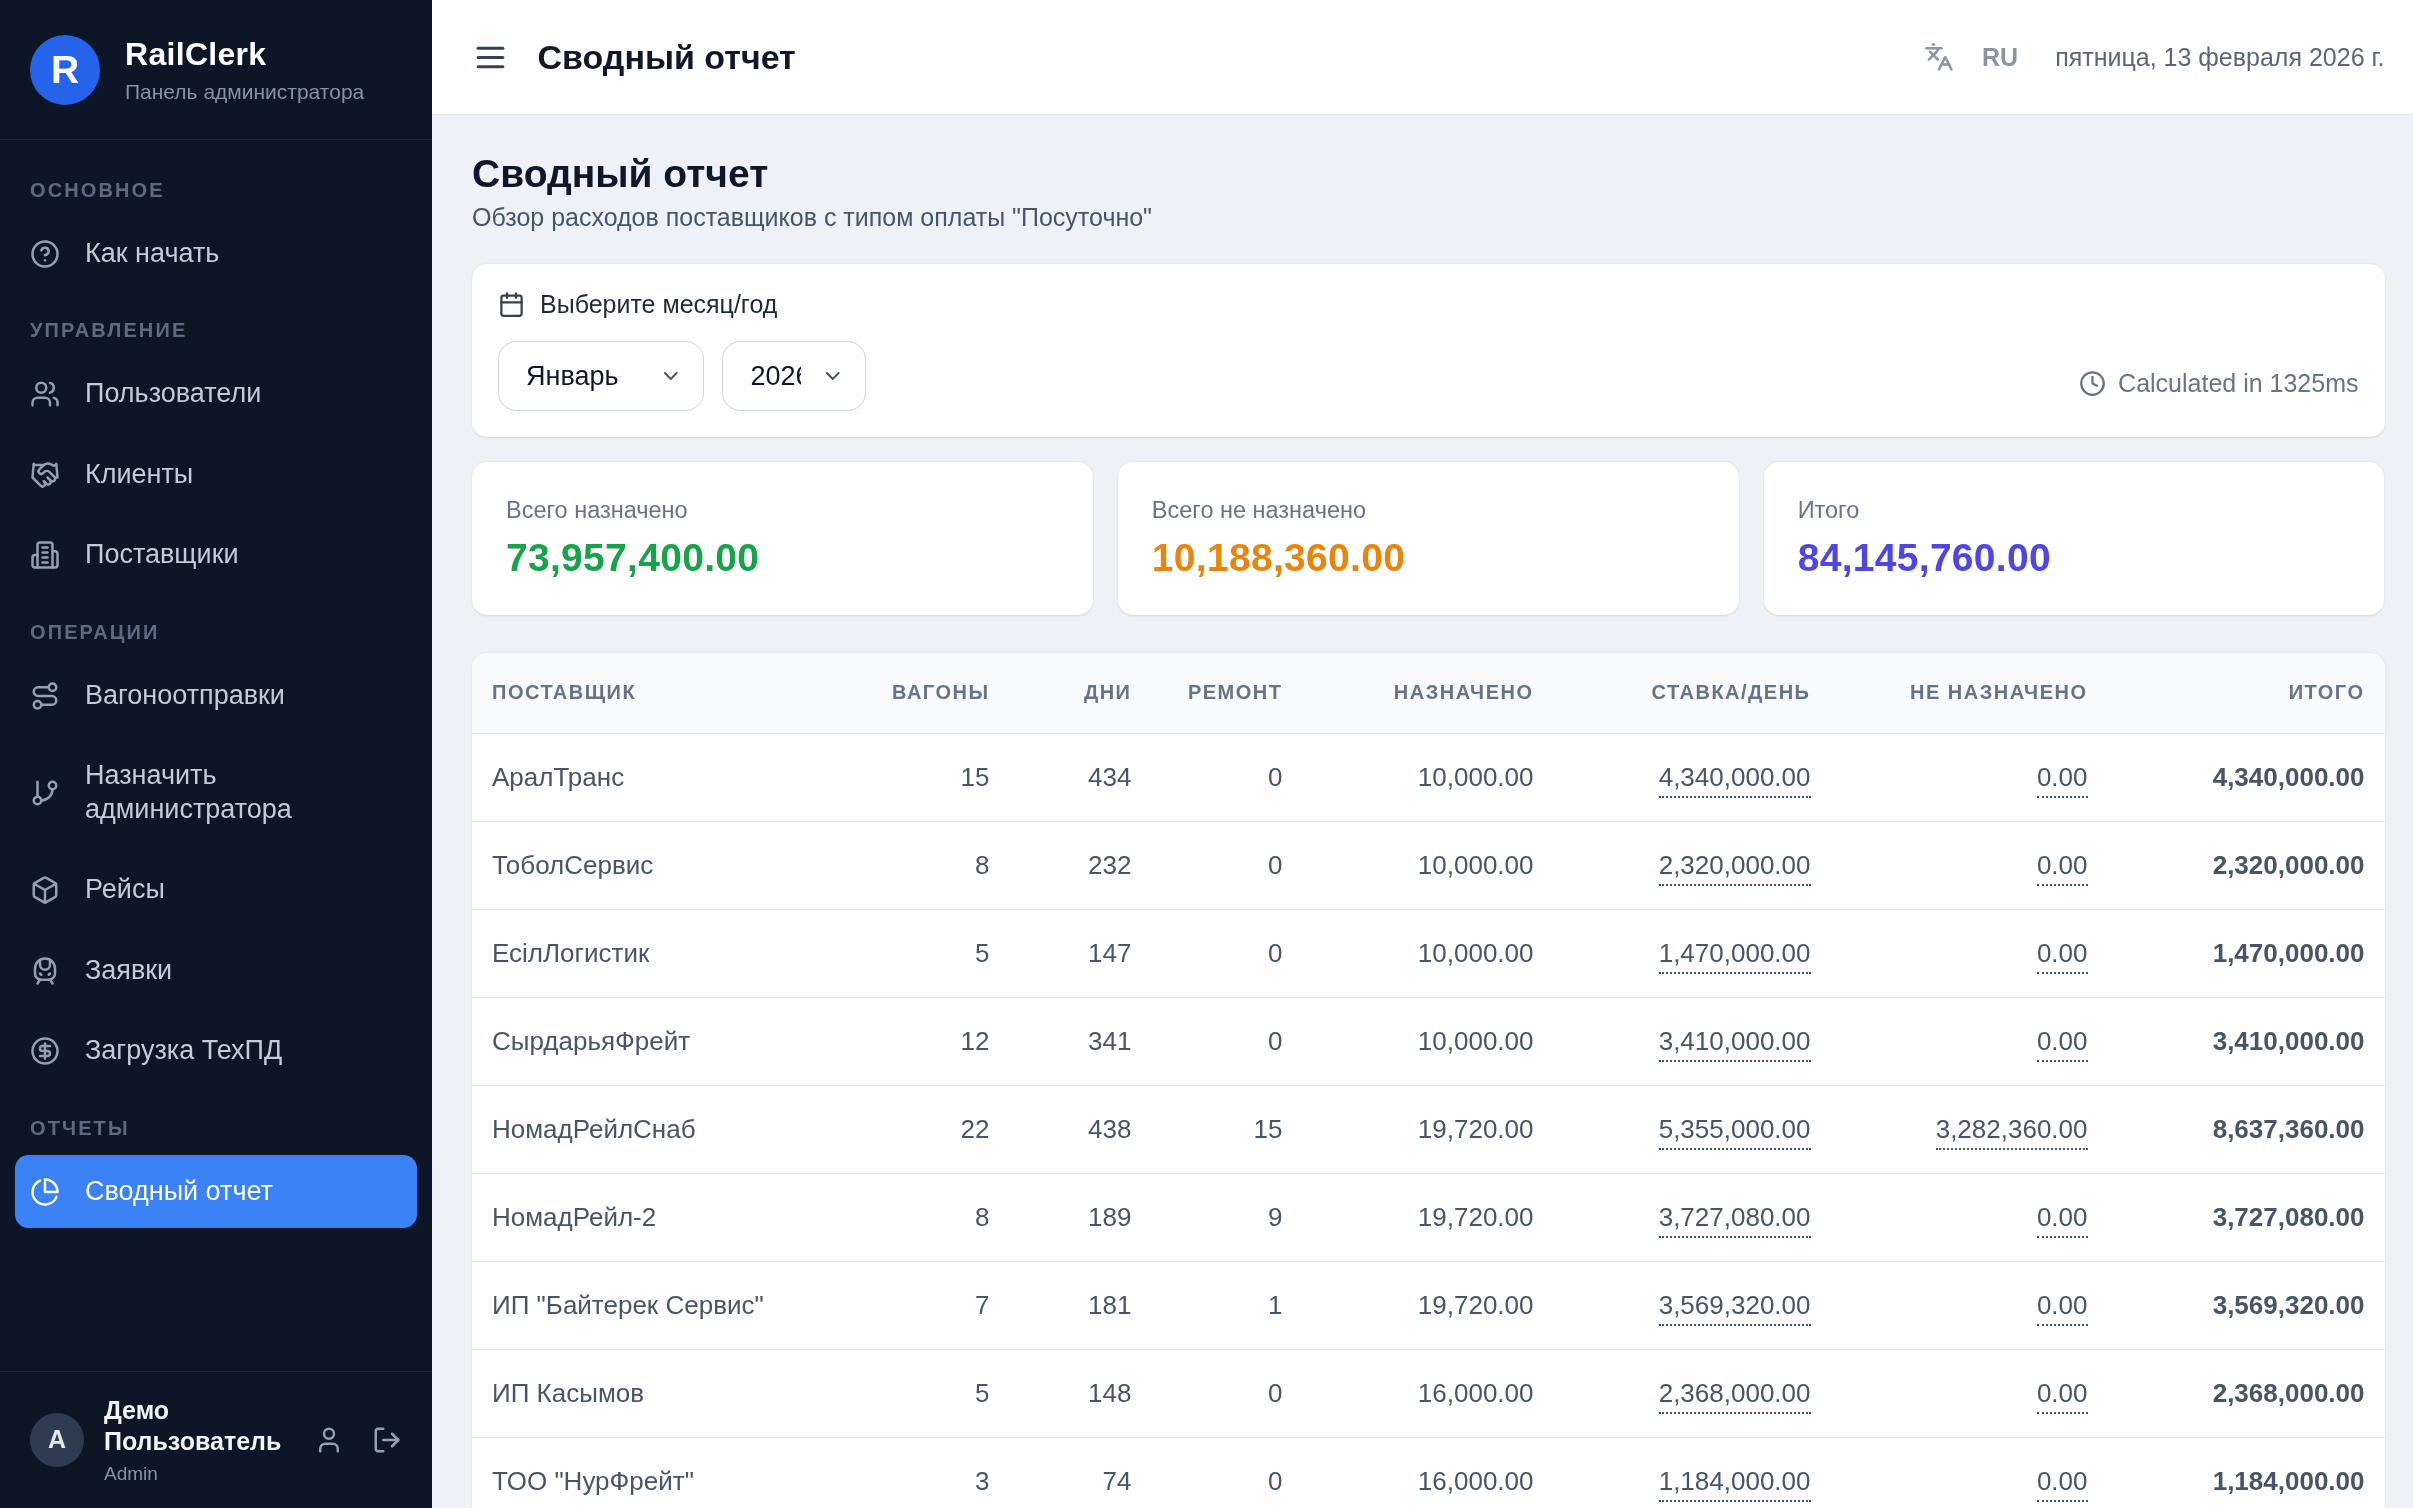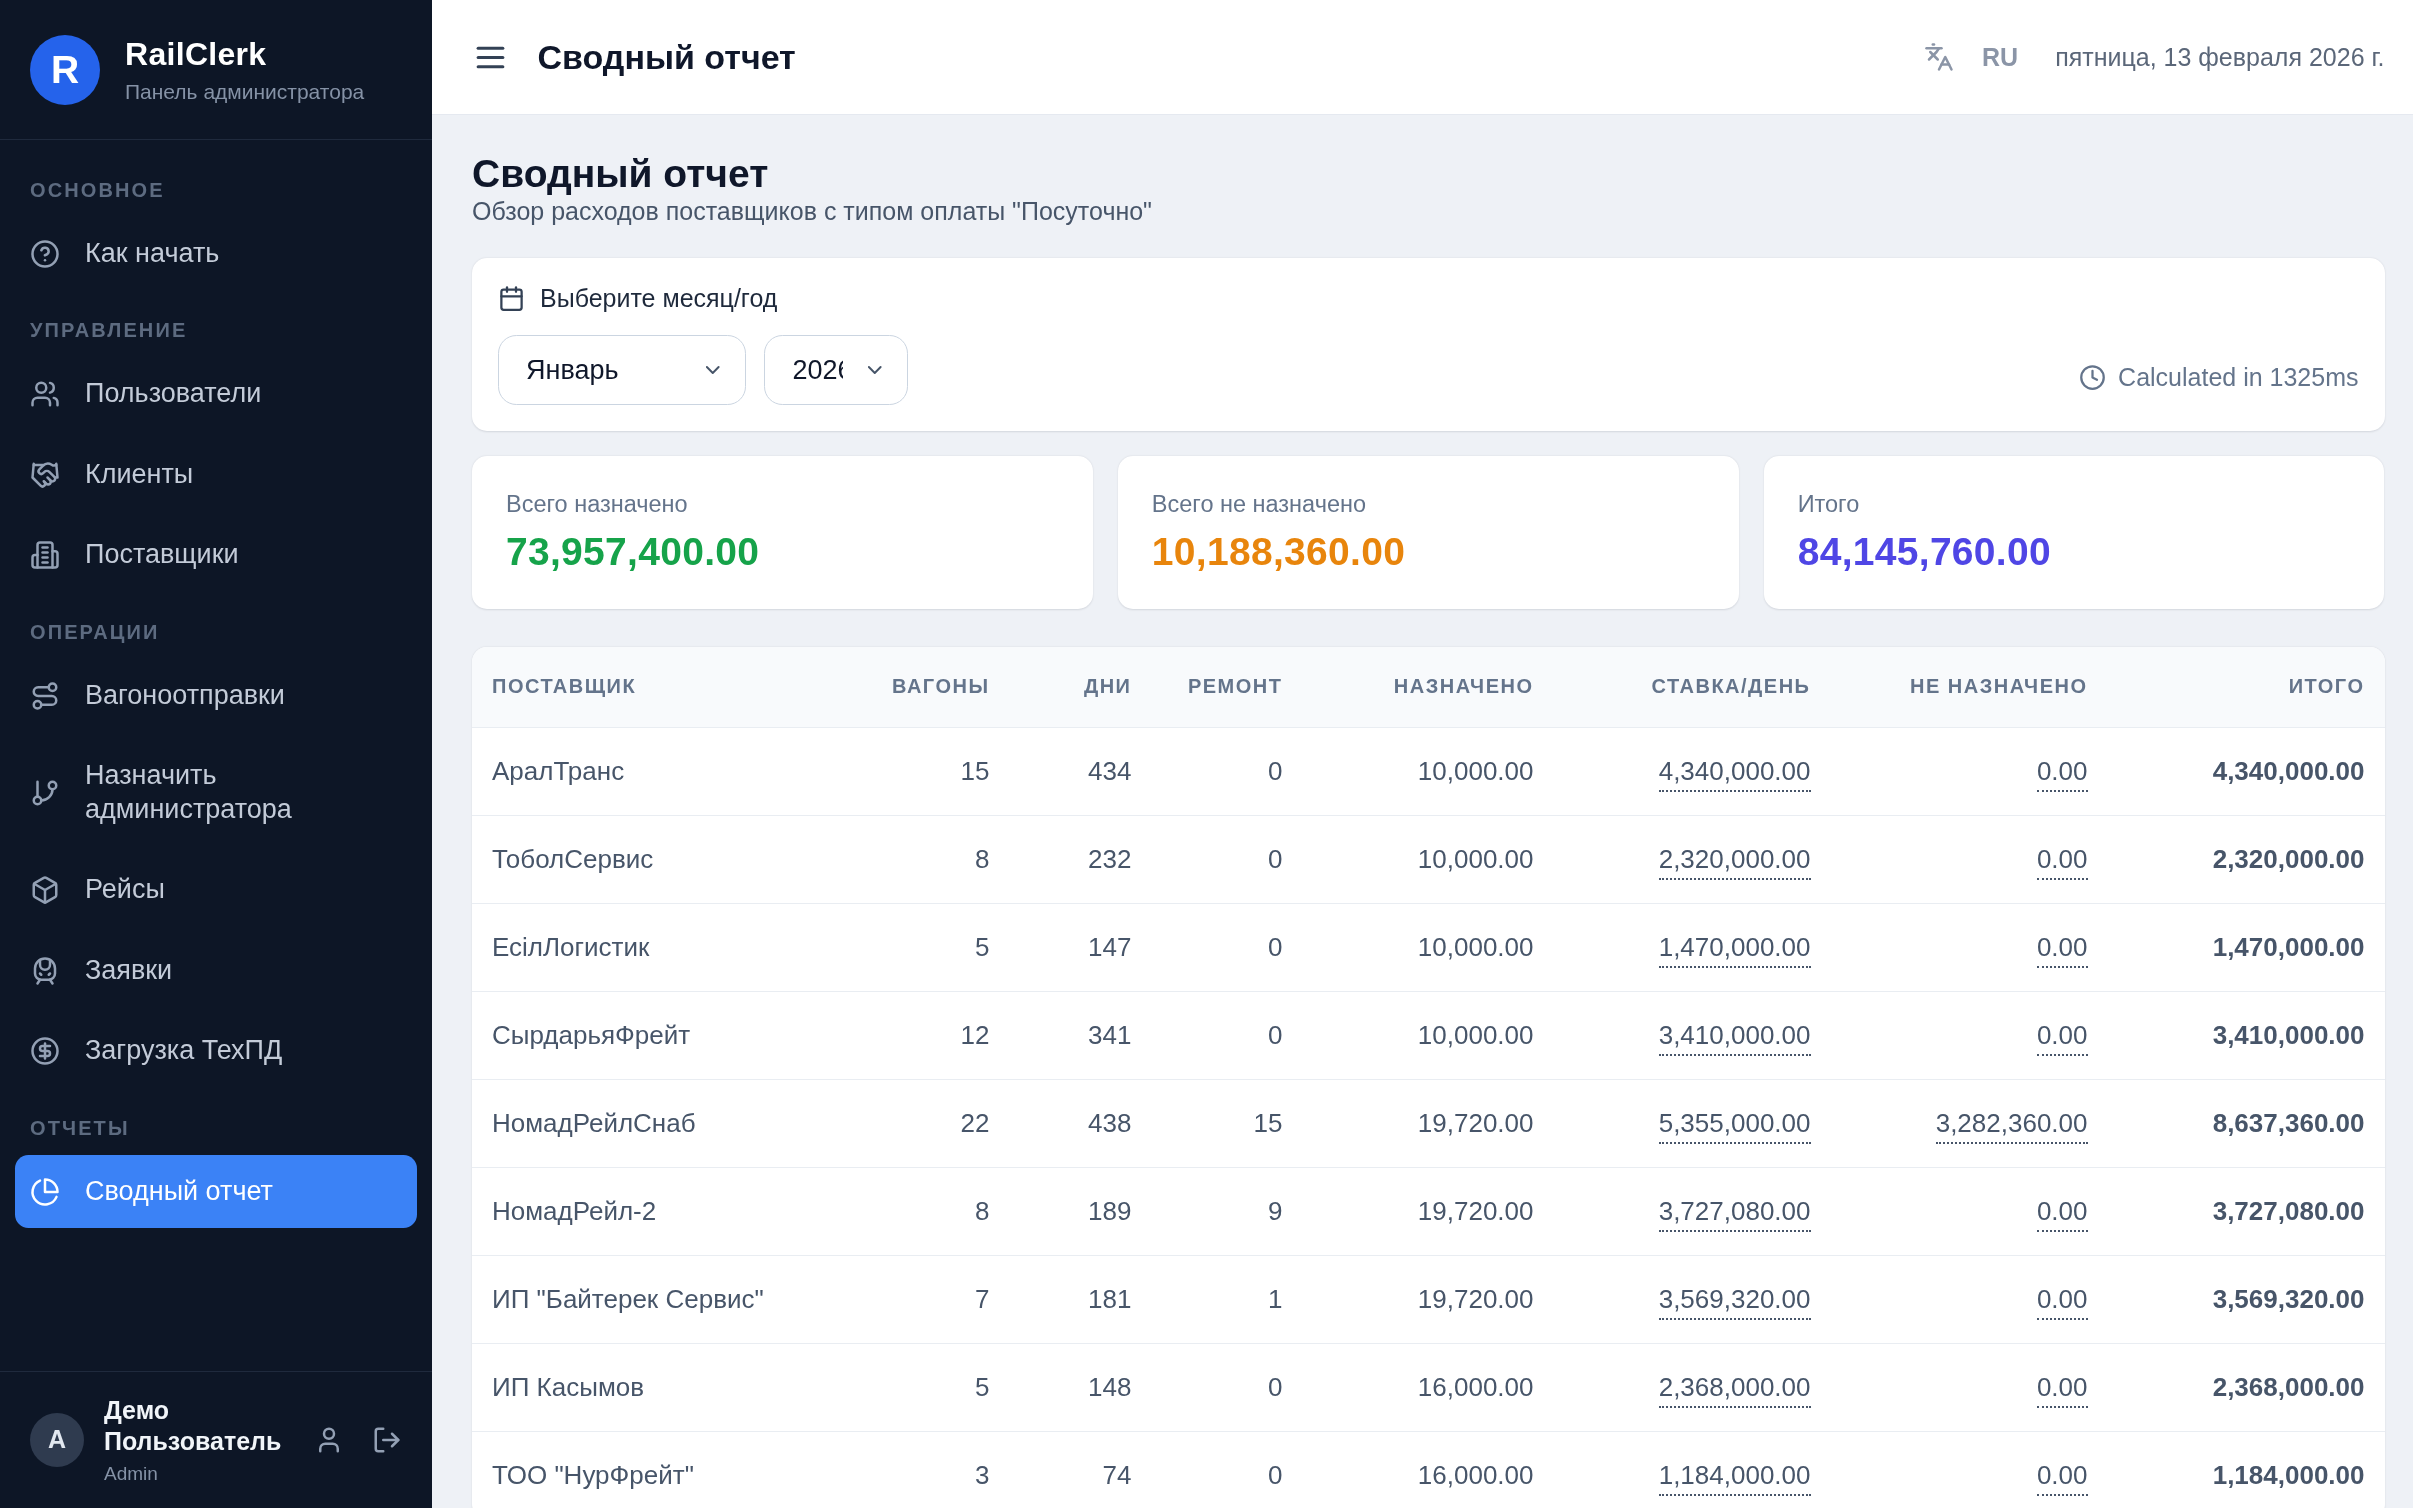--- a/index.html
+++ b/index.html
@@ -56,38 +56,38 @@
   .hamburger { width:37px; height:37px; color:#334155; cursor:pointer; }
   .topbar-title { font-size:34px; font-weight:700; color:#0f172a; margin-left:28.5px; }
   .topbar-right { margin-left:auto; display:flex; align-items:center; gap:37px; }
   .lang { display:flex; align-items:center; gap:28px; color:#8b95a7; cursor:pointer; }
   .lang svg { width:30px; height:30px; }
   .lang-code { font-size:25px; font-weight:600; }
   .topbar-date { font-size:25px; color:#5b6779; }
 
   .content { flex:1; padding:37px 28.5px 0 40px; overflow:hidden; }
   .page-title { font-size:39px; font-weight:700; color:#0f172a; }
-  .page-subtitle { font-size:25px; color:#475569; margin-top:1px; }
+  .page-subtitle { font-size:25px; color:#475569; margin-top:7px; }
 
   .card {
     background:#fff; border-radius:15px; box-shadow:0 0.8px 2.5px rgba(15,23,42,.07), 0 0.8px 1.7px rgba(15,23,42,.05);
   }
 
   
   .filter-card { margin-top:32px; padding:26px; display:flex; align-items:flex-end; justify-content:space-between; }
   .filter-label { display:flex; align-items:center; gap:15px; font-size:25px; font-weight:500; color:#1e293b; }
   .filter-label svg { width:27px; height:27px; color:#334155; }
   .filter-selects { display:flex; gap:18.4px; margin-top:22px; }
   .select-wrap { position:relative; }
   .select-wrap select {
     appearance:none; -webkit-appearance:none; font-family:inherit;
     font-size:27px; color:#0f172a; background:#fff; border:0.8px solid #cbd5e1; border-radius:18.4px;
     height:70px; padding:0 64px 0 27px; outline:none; cursor:pointer;
   }
-  .select-month select { width:248px; }
+  .select-month select { width:206px; }
   .select-year select { width:144px; }
   .select-wrap .chev {
     position:absolute; right:22px; top:50%; transform:translateY(-50%);
     width:23.5px; height:23.5px; color:#475569; pointer-events:none;
   }
   .calc-note { display:flex; align-items:center; gap:12px; color:#64748b; font-size:25px; padding-bottom:13.4px; }
   .calc-note svg { width:27px; height:27px; }
 
   
   .summary-row { display:flex; gap:25px; margin-top:25px; }

